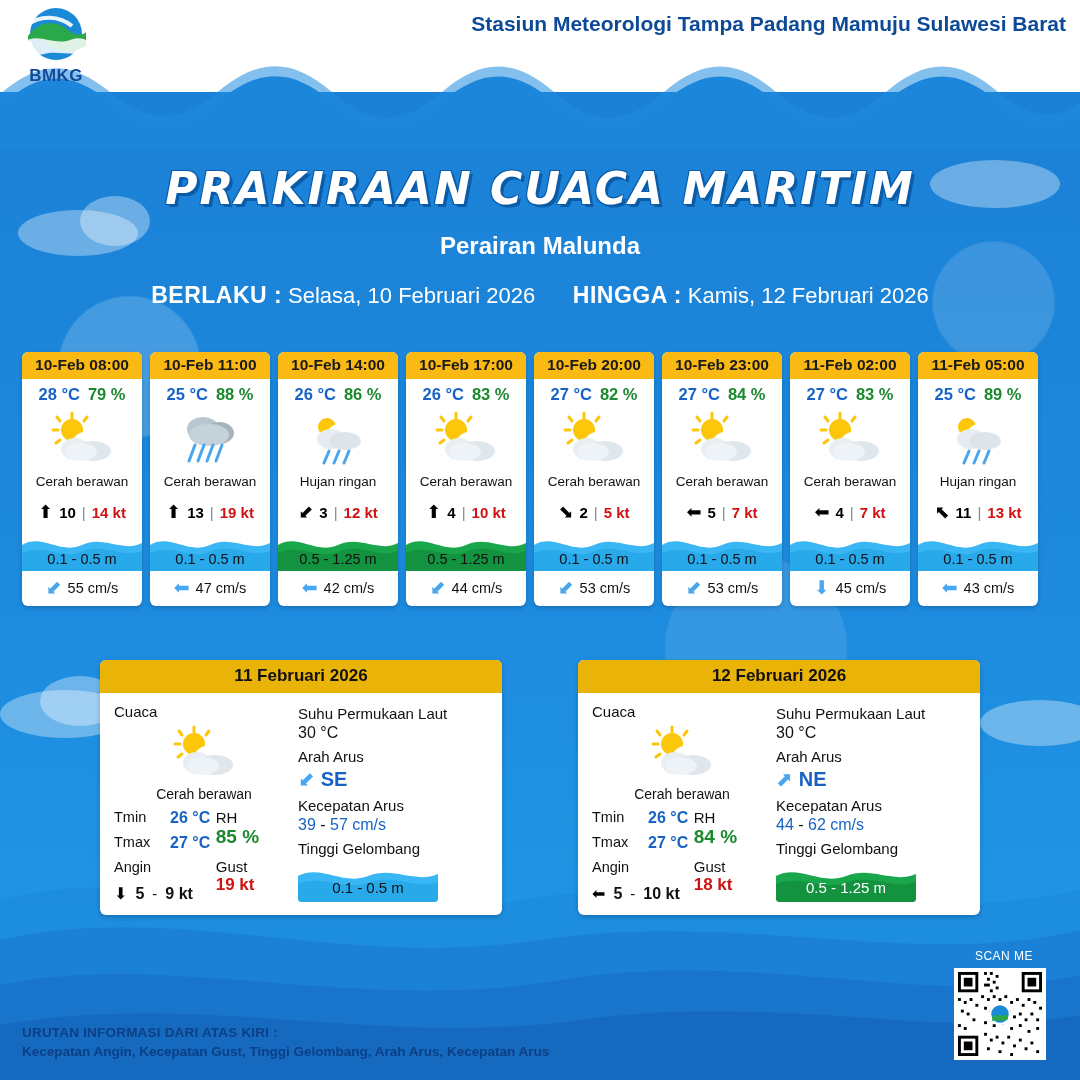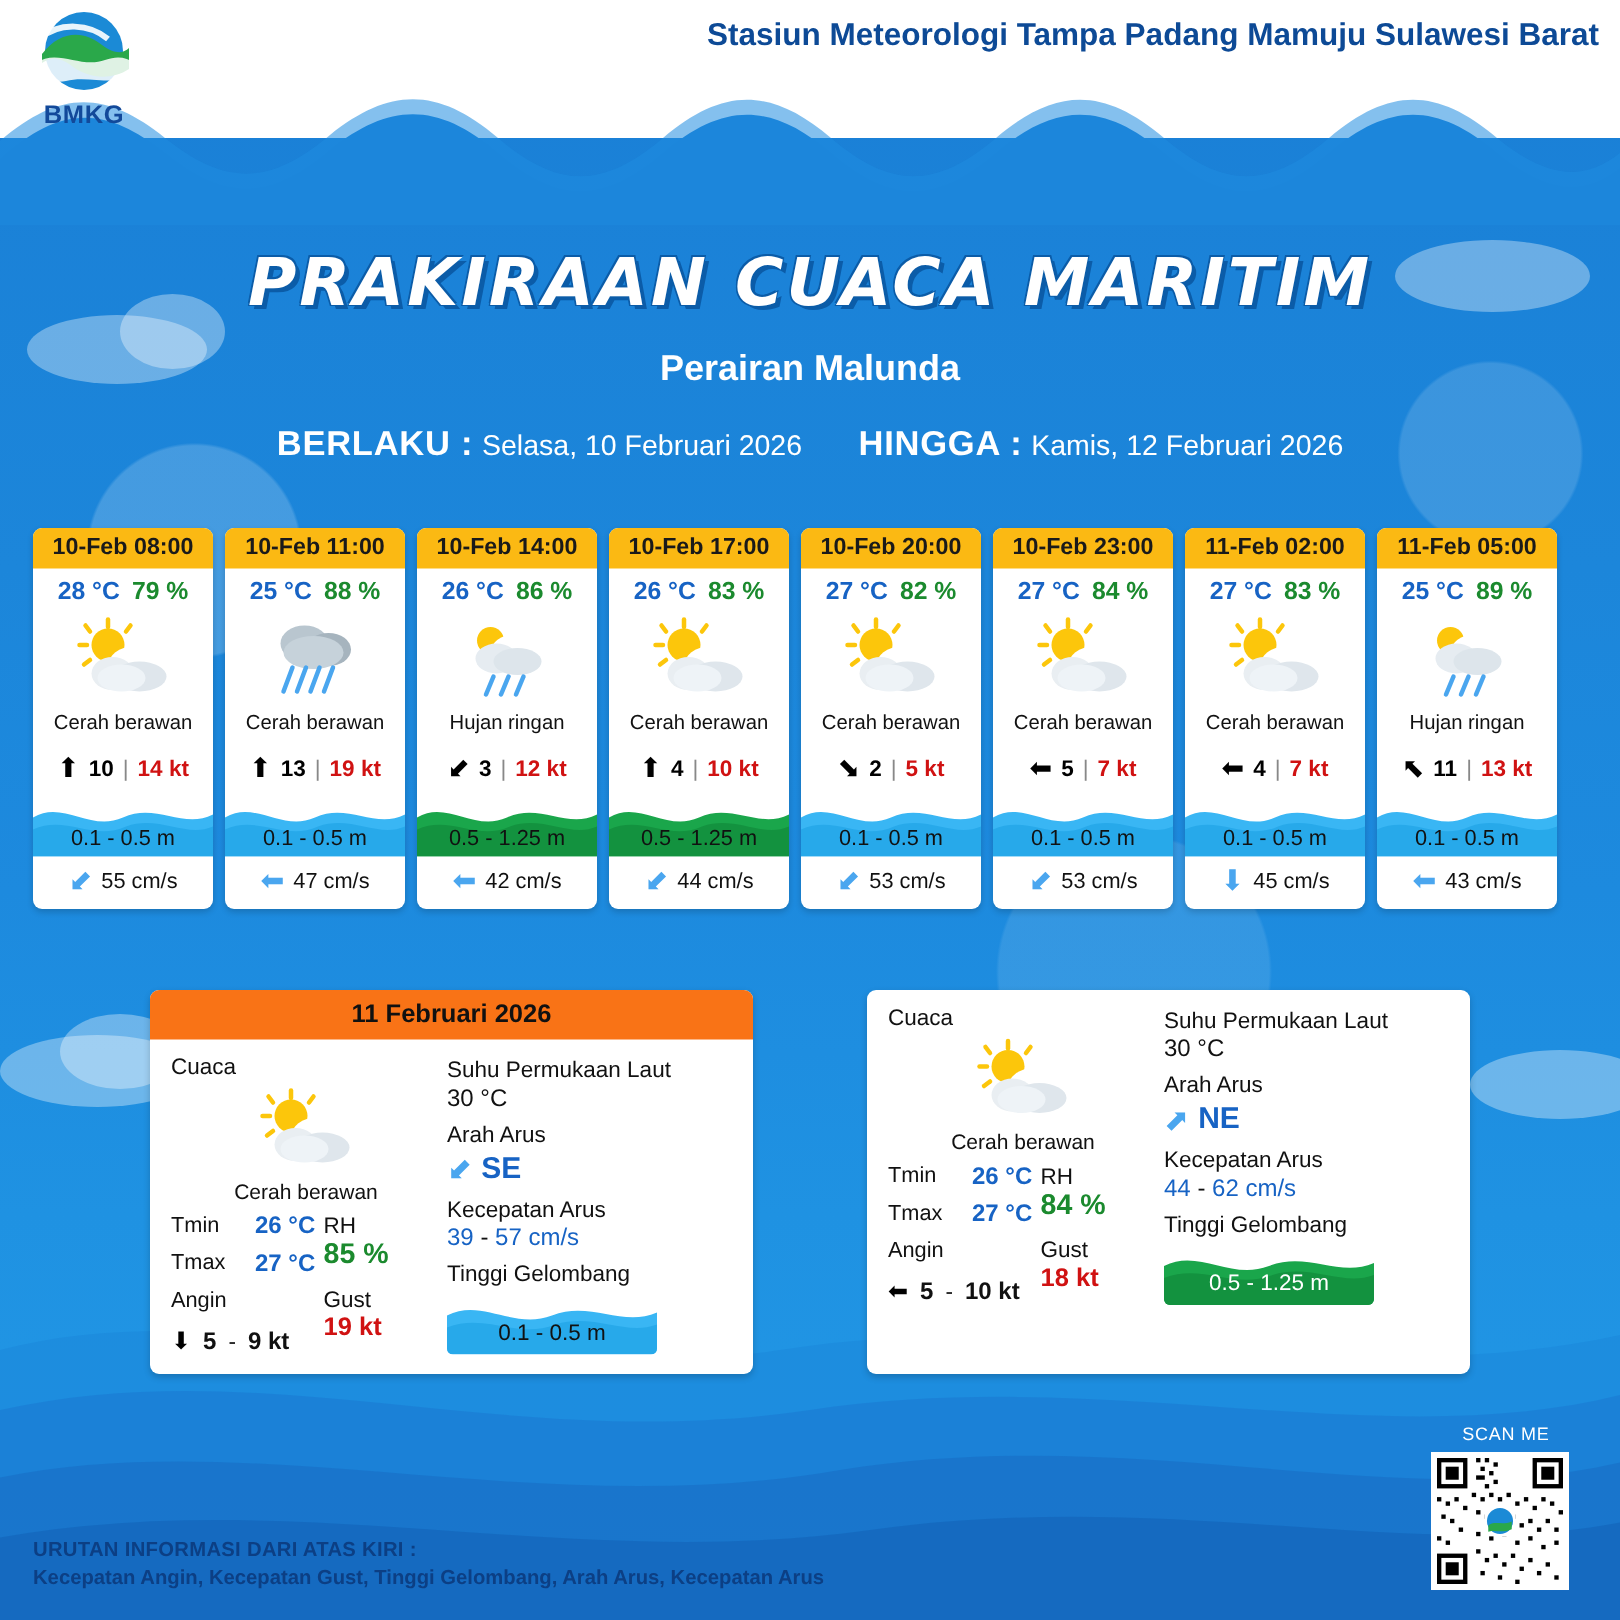--- a/index.html
+++ b/index.html
@@ -48,21 +48,21 @@
   }
   .subtitle {
     position:absolute; top:232px; left:0; width:1080px; text-align:center;
     font-size:24px; font-weight:bold; color:#fff;
   }
   .validity {
     position:absolute; top:282px; left:0; width:1080px; text-align:center;
     color:#fff; font-size:21px;
   }
   .validity .k { font-weight:bold; font-size:23px; letter-spacing:.5px;}
-  .validity .v { font-size:19px;text-align:right; }
+  .validity .v { font-size:22px;text-align:right; }
   .validity .sep { display:inline-block; width:26px; }
 
   
   .cards { position:absolute; top:352px; left:22px; width:1040px; display:flex; gap:8px; }
   .card {
     width:120px; background:#fff; border-radius:6px; overflow:hidden;
     box-shadow:0 2px 4px rgba(0,0,0,.18);
     display:flex; flex-direction:column; align-items:center;
   }
   .card .time {
@@ -90,21 +90,21 @@
   }
   .cur .ca { color:#4aa6ef; font-size:19px; line-height:1; }
 
   
   .daily { position:absolute; top:660px; left:100px; width:880px; display:flex; gap:76px;}
   .day {
     width:402px; background:#fff; border-radius:6px; overflow:hidden;
     box-shadow:0 2px 5px rgba(0,0,0,.2);
   }
   .day .dhead {
-    background:#f97316; color:#111; font-weight:bold; font-size:17px;
+    background:#eab308; color:#111; font-weight:bold; font-size:17px;
     text-align:center; padding:6px 0 7px;
   }
   .day .dbody { display:flex; padding:10px 14px 12px; gap:4px;}
   .dleft { width:180px; }
   .dright { width:200px; padding-top:2px;}
   .lbl-s { font-size:15px; color:#111; }
   .dicon { height:62px; display:flex; align-items:center; justify-content:center; margin-top:2px;}
   .dcond { font-size:14px; color:#111; text-align:center; margin-top:2px;}
   .kvrow { display:flex; align-items:flex-start; margin-top:7px; }
   .kvrow .k { font-size:14.5px; color:#111; width:56px; }
@@ -591,20 +591,21 @@
           <svg width="100%" height="100%" viewBox="0 0 120 40" preserveAspectRatio="none" style="position:absolute;left:0;top:0;z-index:1">
     <path d="M0,14 C20,2 38,24 60,14 C82,4 100,22 120,12 L120,40 L0,40 Z" fill="#39b6f4"></path>
     <path d="M0,22 C22,12 40,30 62,20 C84,12 102,28 120,20 L120,40 L0,40 Z" fill="#27a9ea"></path>
   </svg>
           <span class="t">0.1 - 0.5 m</span>
         </div>
       </div>
     </div>
   </div>
   <div class="day">
+    <div class="dhead">12 Februari 2026</div>
     <div class="dbody">
       <div class="dleft">
         <div class="lbl-s">Cuaca</div>
         <div class="dicon">
             <svg width="74" height="56" viewBox="0 0 74 56">
     <circle cx="27" cy="19" r="11" fill="#fcc60b"></circle>
     <g stroke="#fcc60b" stroke-width="3" stroke-linecap="round">
       <line x1="27" y1="2" x2="27" y2="7"></line>
                 <line x1="12" y1="6" x2="15" y2="10"></line>
       <line x1="42" y1="6" x2="39" y2="10"></line>

